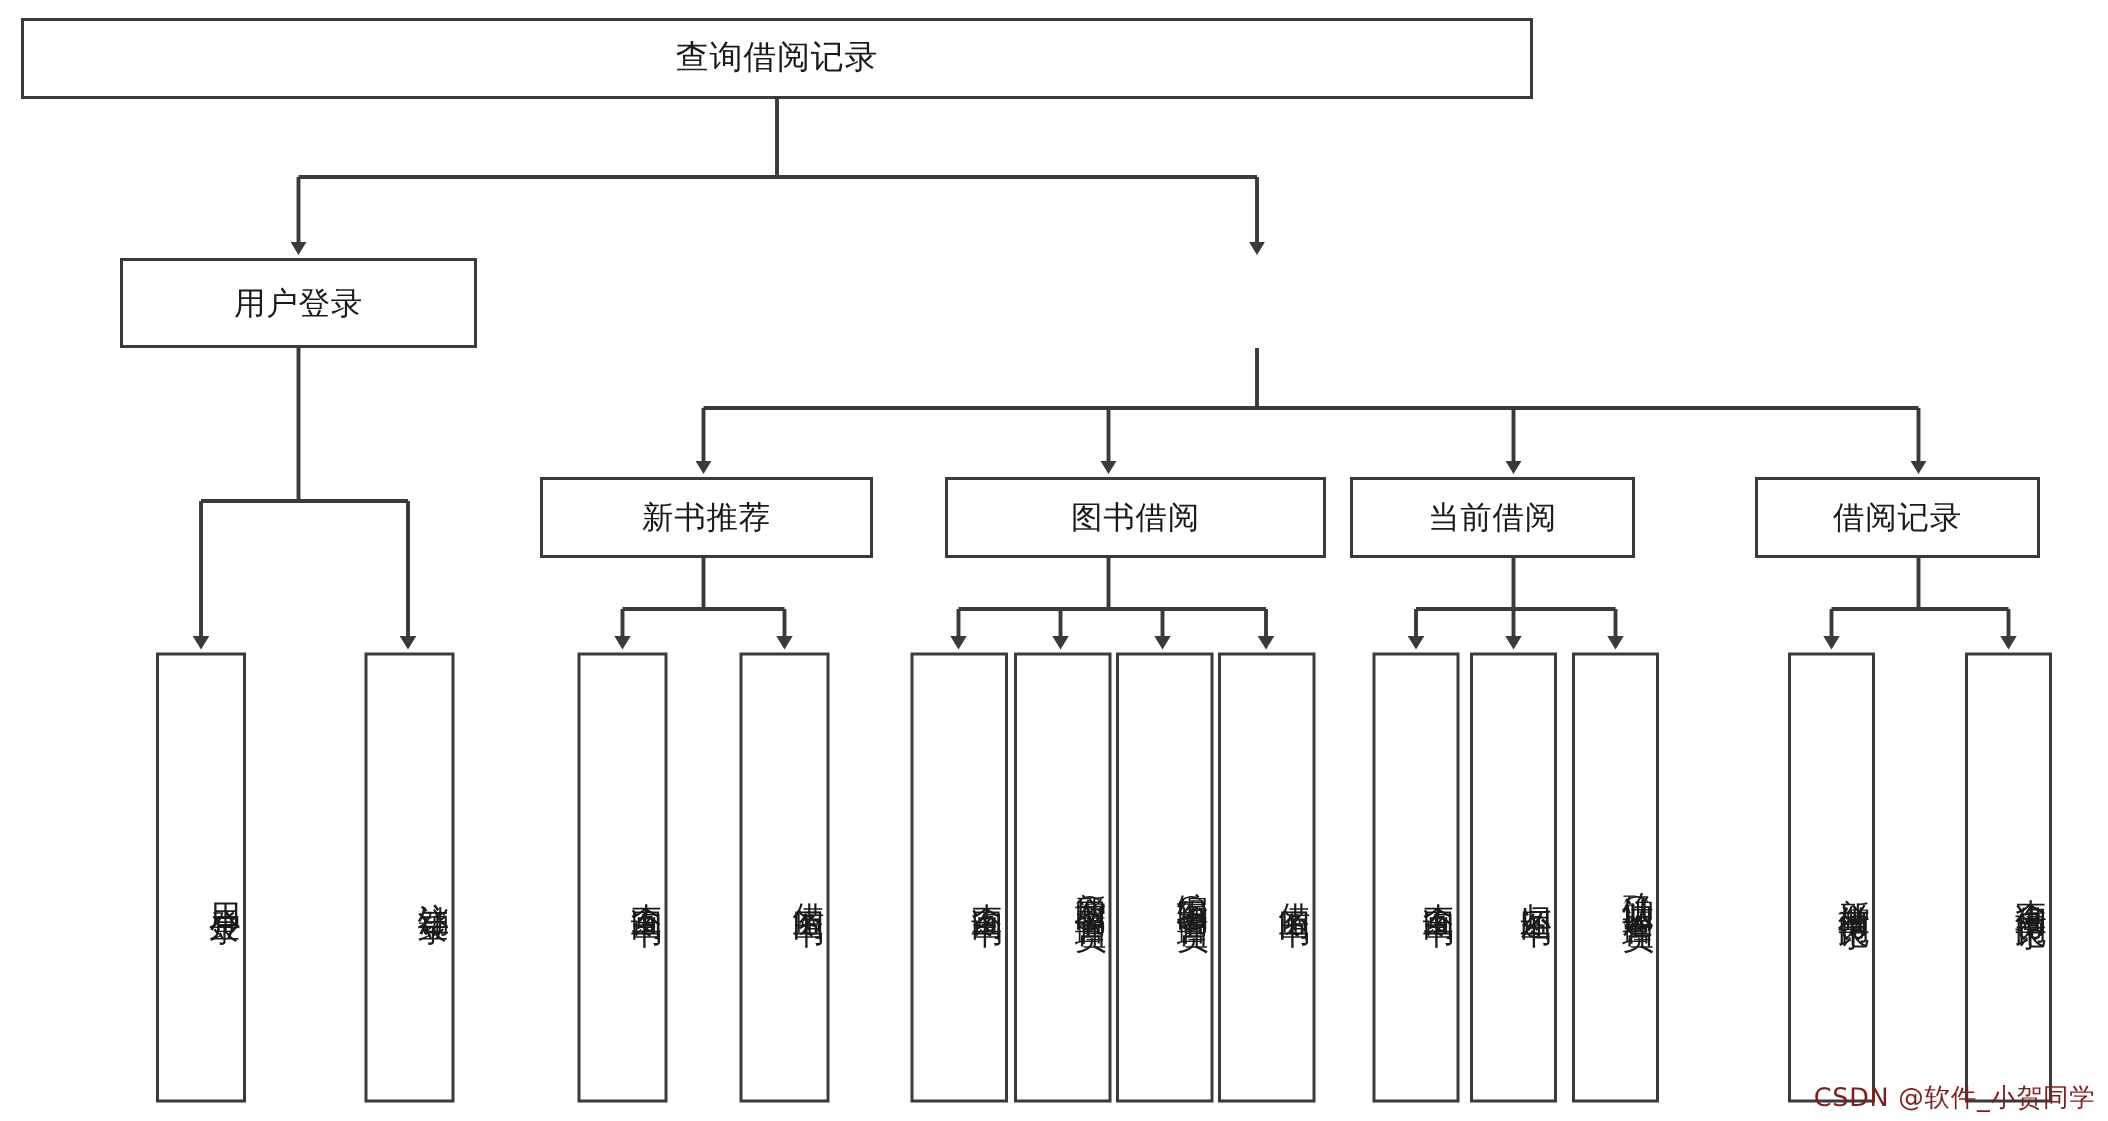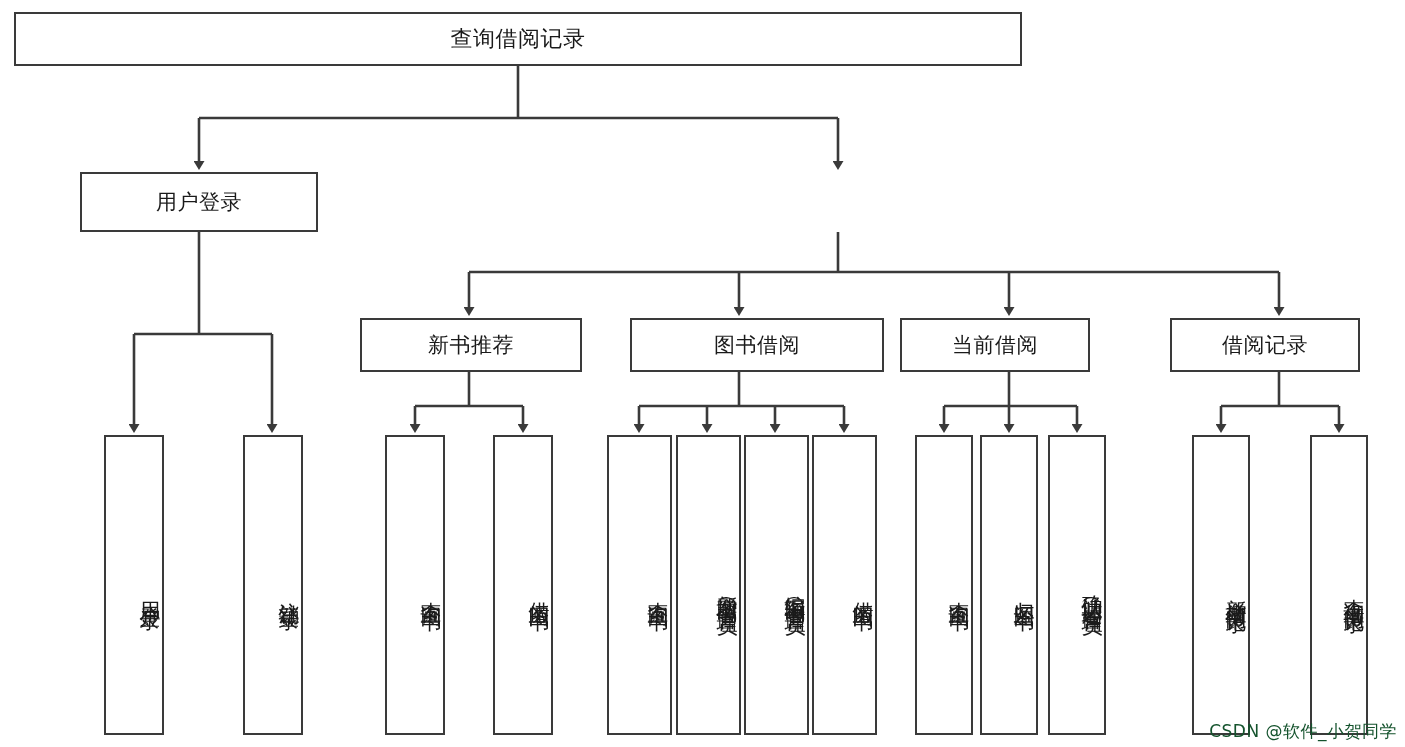--- a/index.html
+++ b/index.html
@@ -57,21 +57,21 @@
     writing-mode: vertical-rl;
     text-orientation: upright;
     display: block;
     text-align: center;
   }
   .watermark {
     position: absolute;
     right: 8px;
     bottom: 4px;
     font-size: 17px;
-    color: #14532d;
+    color: #7f1d1d;
     letter-spacing: 0.5px;
     white-space: nowrap;
   }
 </style>
 </head>
 <body>
 
 <div id="diagram-root">
 
   <svg id="edge-layer" viewBox="0 0 1405 747" width="1405" height="747">

